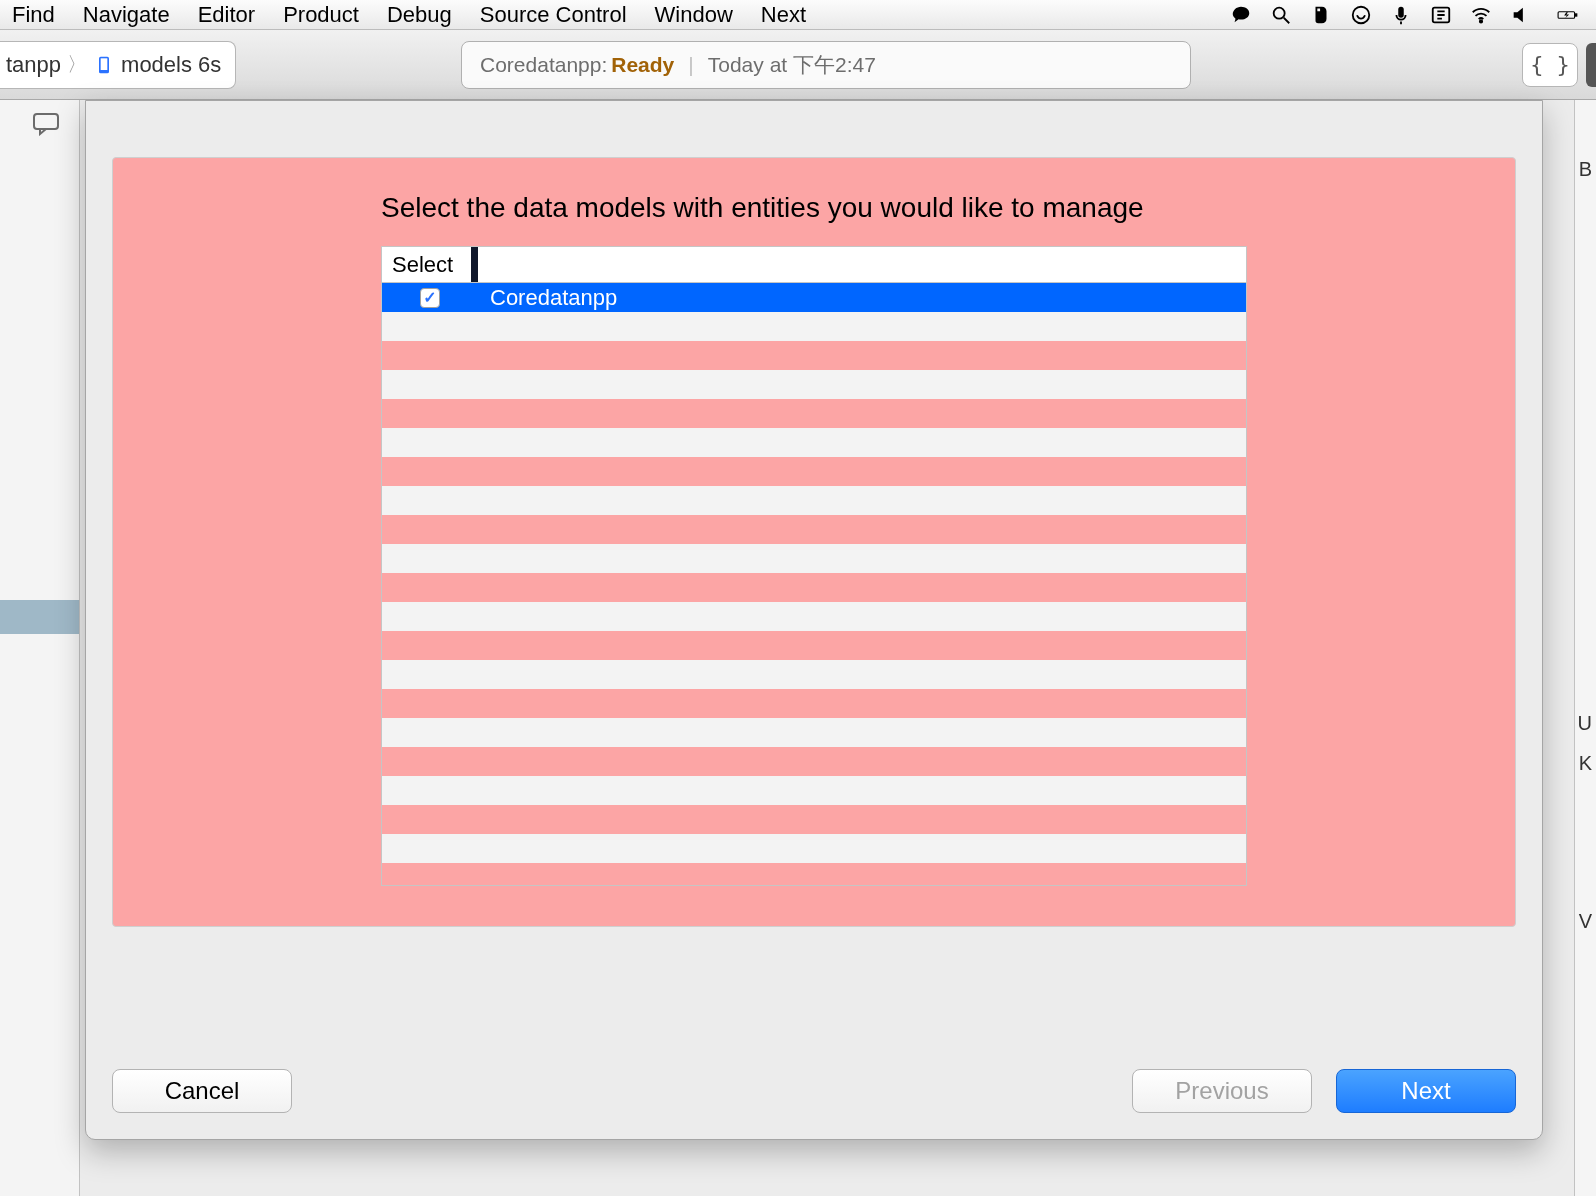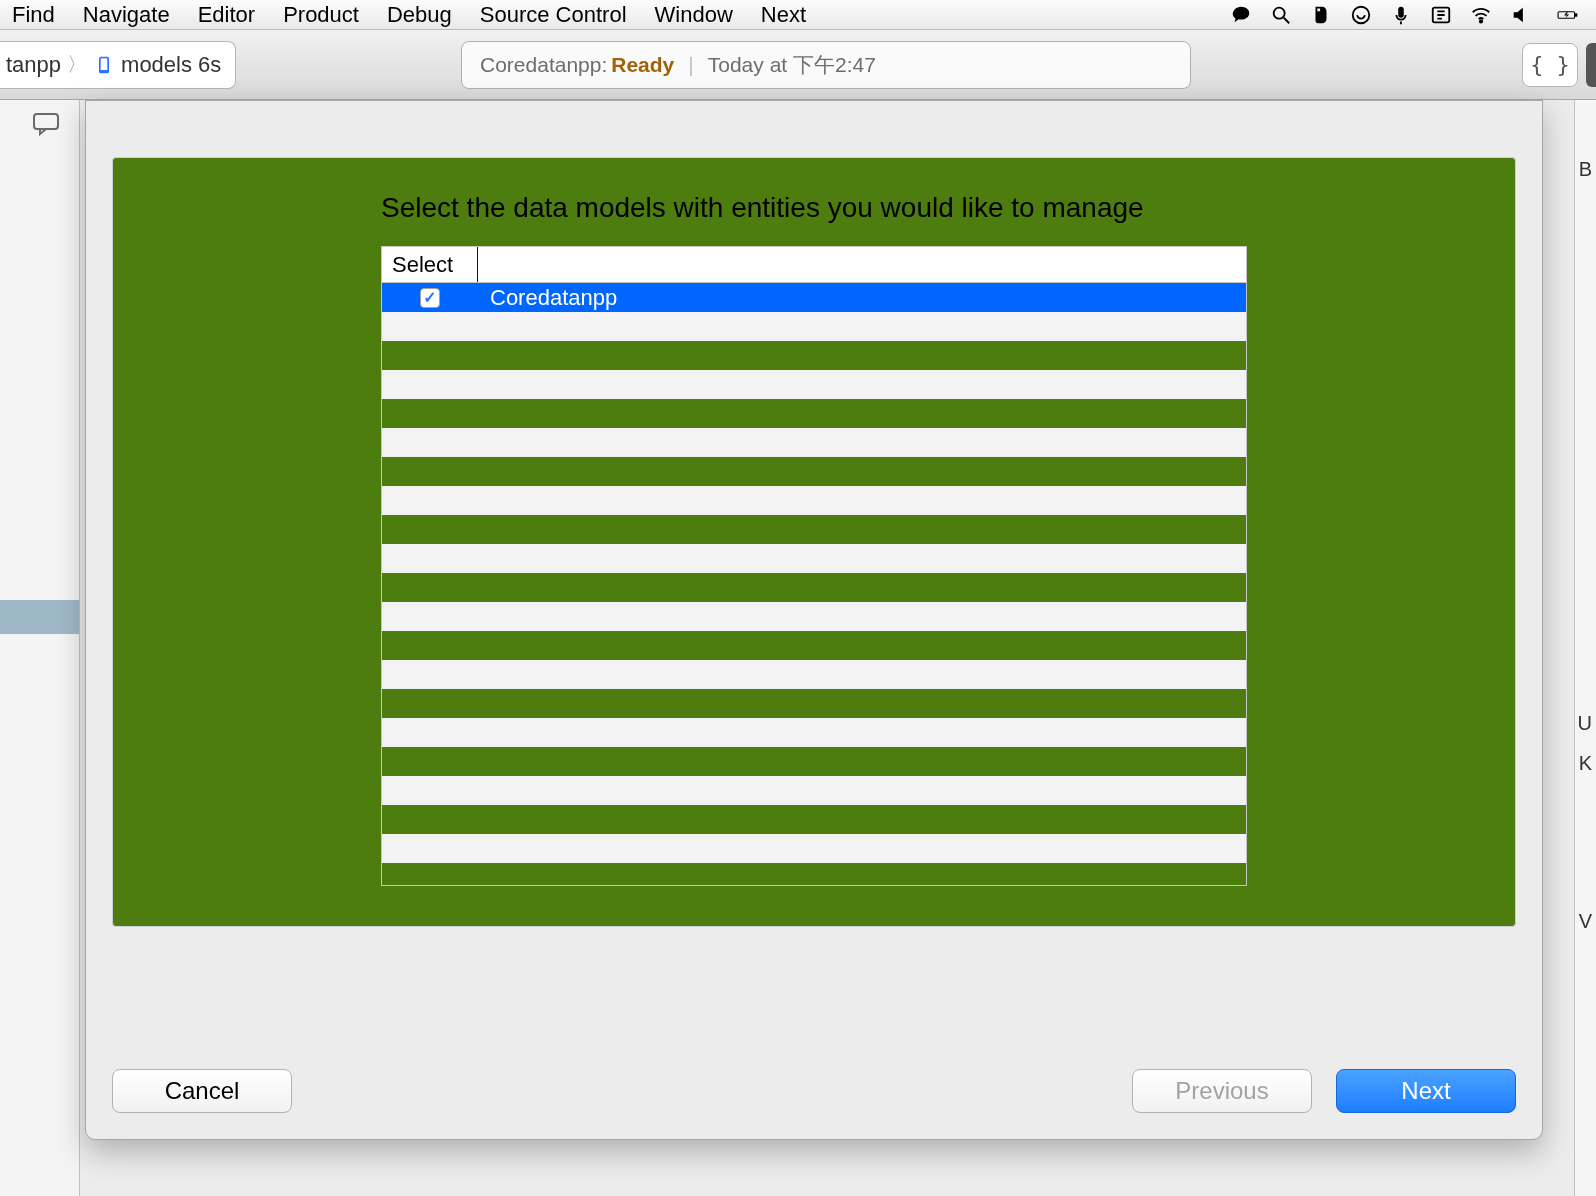--- a/index.html
+++ b/index.html
@@ -145,21 +145,21 @@
     background:#ececec;
     border:1px solid #a5a5a5;
     border-radius:0 0 10px 10px;
     box-shadow:0 12px 30px rgba(0,0,0,0.25);
   }
   .panel {
     position:absolute;
     left:26px;top:56px;
     right:26px;
     height:770px;
-    background:#4d7c0f;
+    background:#fca5a5;
     border:1px solid #cfcfcf;
     border-radius:4px;
     padding:34px 268px 30px 268px;
   }
   .panel h1 {
     font-size:28px;
     font-weight:500;
     color:#000;
     margin-bottom:22px;
   }
@@ -170,21 +170,21 @@
   }
   .thead {
     display:flex;
     height:36px;
     background:#fff;
     font-size:22px;
     color:#000;
     align-items:center;
     border-bottom:1px solid #c5c5c5;
   }
-  .th-select { width:96px; padding-left:10px; border-right:1px solid #0f172a; height:100%; display:flex; align-items:center;}
+  .th-select { width:96px; padding-left:10px; border-right:7px solid #0f172a; height:100%; display:flex; align-items:center;}
   .th-model { flex:1; padding-left:12px; height:100%; display:flex; align-items:center;}
   .tbody { height:calc(100% - 36px); overflow:hidden; }
   .trow {
     height:29px;
     display:flex;
     align-items:center;
     font-size:22px;
   }
   .trow.selected { background:#0066ff; color:#fff; }
   .trow:not(.selected):nth-child(even){ background:#f3f3f3; }

